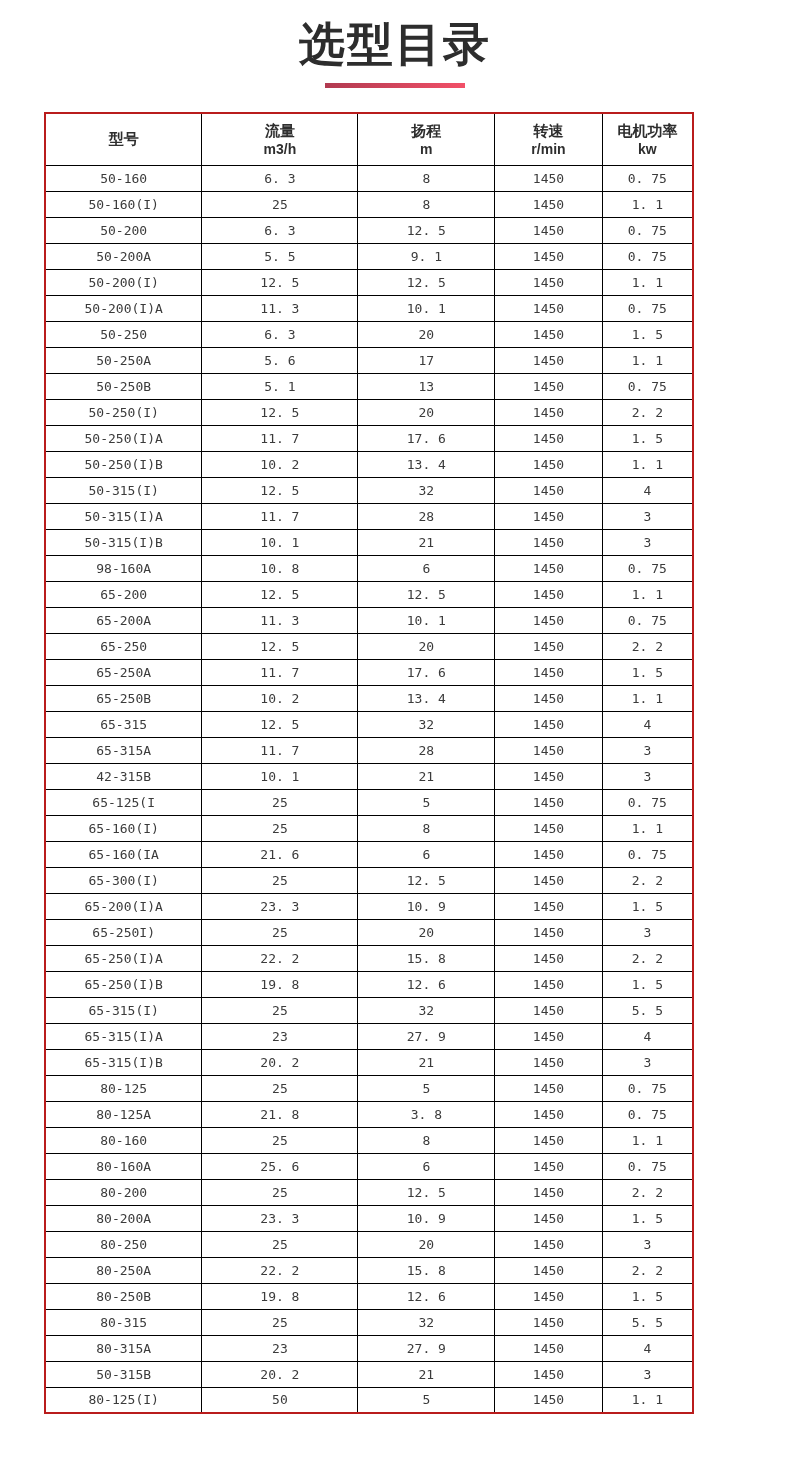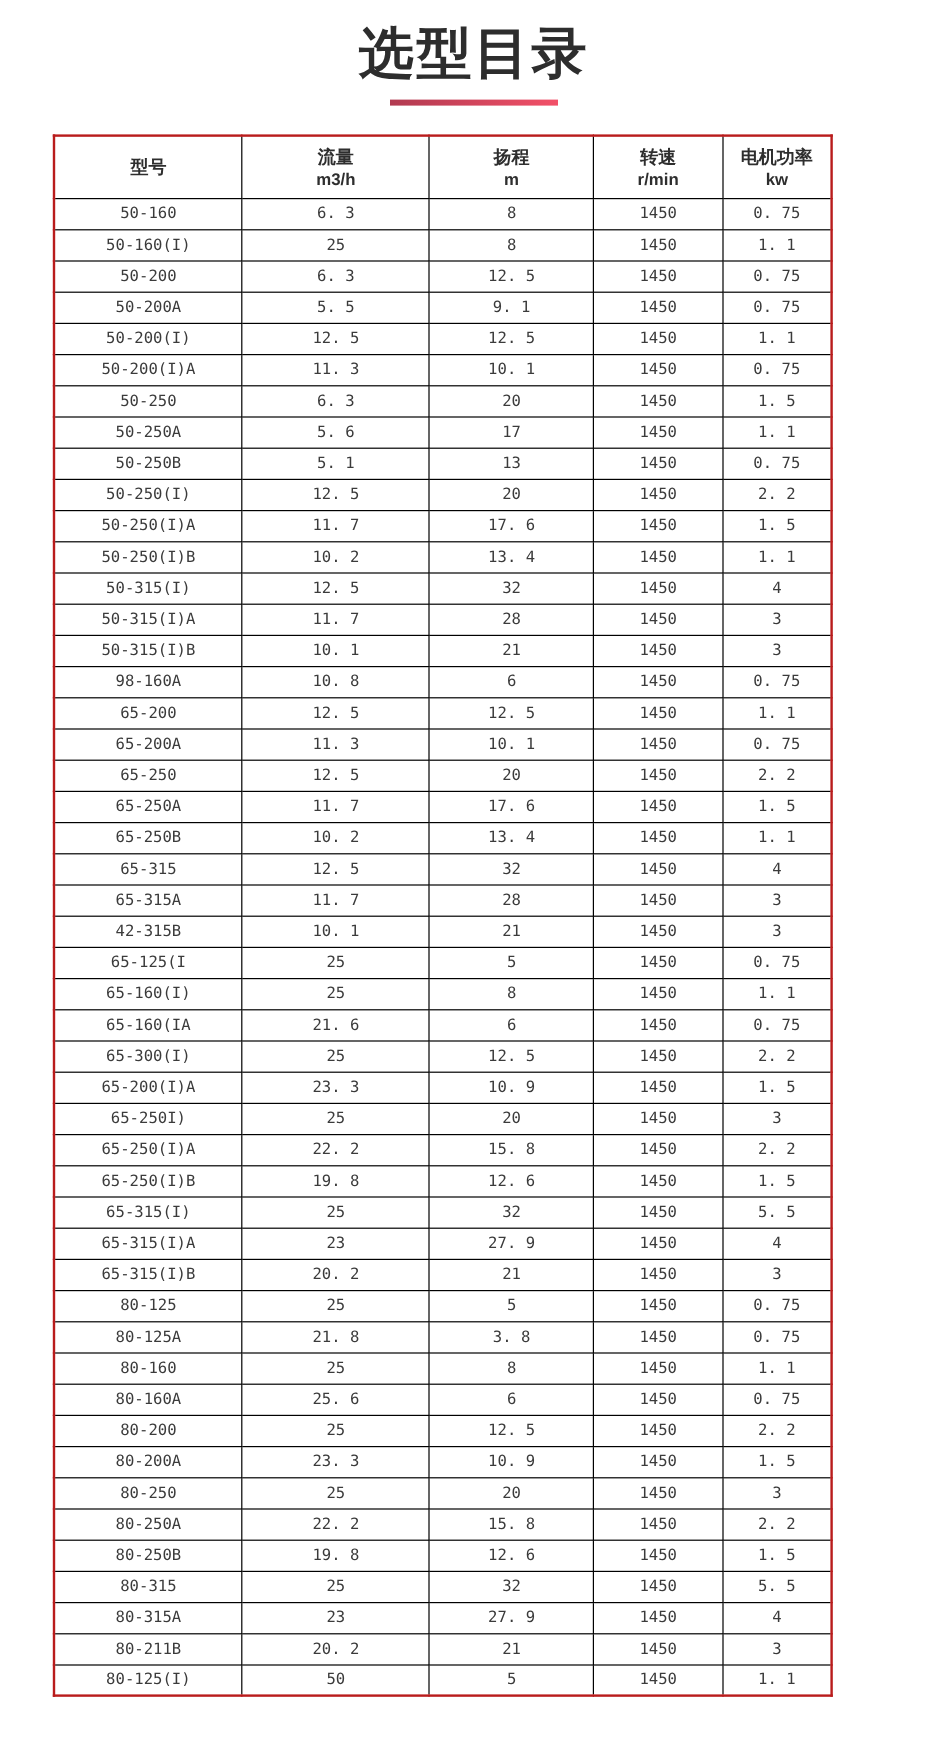--- a/index.html
+++ b/index.html
@@ -431,21 +431,21 @@
         <td>5. 5</td>
       </tr>
       <tr>
         <td>80-315A</td>
         <td>23</td>
         <td>27. 9</td>
         <td>1450</td>
         <td>4</td>
       </tr>
       <tr>
-        <td>80-211B</td>
+        <td>50-315B</td>
         <td>20. 2</td>
         <td>21</td>
         <td>1450</td>
         <td>3</td>
       </tr>
       <tr>
         <td>80-125(I)</td>
         <td>50</td>
         <td>5</td>
         <td>1450</td>

